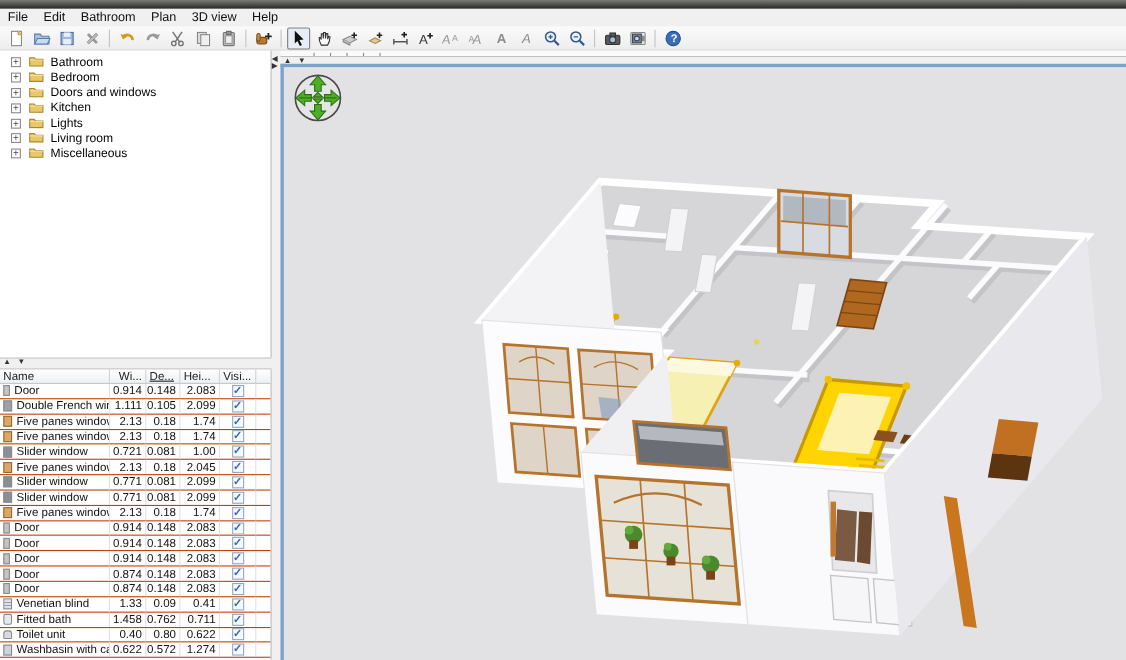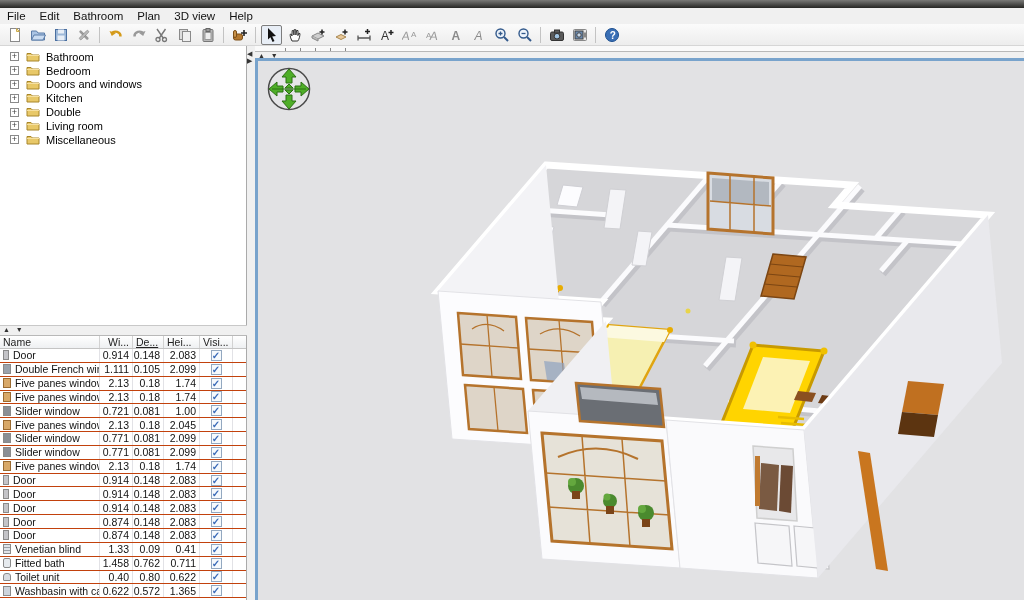--- a/index.html
+++ b/index.html
@@ -350,21 +350,21 @@
             <path d="M1 5.5 h12" stroke="#f6e0a0" stroke-width="1"></path>
           </svg></span>
         <span>Kitchen</span>
       </div>
       <div class="tree-row">
         <span class="expand-box">+</span>
         <span class="tree-folder"><svg width="14" height="12">
             <path d="M1 3.5 h4 l1.5 1.5 h6.5 v6 h-12 z" fill="#e8c868" stroke="#a8862a"></path>
             <path d="M1 5.5 h12" stroke="#f6e0a0" stroke-width="1"></path>
           </svg></span>
-        <span>Double</span>
+        <span>Lights</span>
       </div>
       <div class="tree-row">
         <span class="expand-box">+</span>
         <span class="tree-folder"><svg width="14" height="12">
             <path d="M1 3.5 h4 l1.5 1.5 h6.5 v6 h-12 z" fill="#e8c868" stroke="#a8862a"></path>
             <path d="M1 5.5 h12" stroke="#f6e0a0" stroke-width="1"></path>
           </svg></span>
         <span>Living room</span>
       </div>
       <div class="tree-row">
@@ -594,21 +594,21 @@
             <span class="checkbox">✓</span>
           </div>
         </div>
         <div class="trow">
           <div class="td c-name">
             <span class="row-icon washbasin-icon"></span>
             <span>Washbasin with ca...</span>
           </div>
           <div class="td c-w">0.622</div>
           <div class="td c-d">0.572</div>
-          <div class="td c-h">1.365</div>
+          <div class="td c-h">1.274</div>
           <div class="td c-v">
             <span class="checkbox">✓</span>
           </div>
         </div>
       </div>
   </div>
   <div class="vscroll">
     <div class="vs-btn">▲</div>
     <div class="vs-thumb"></div>
   </div>

